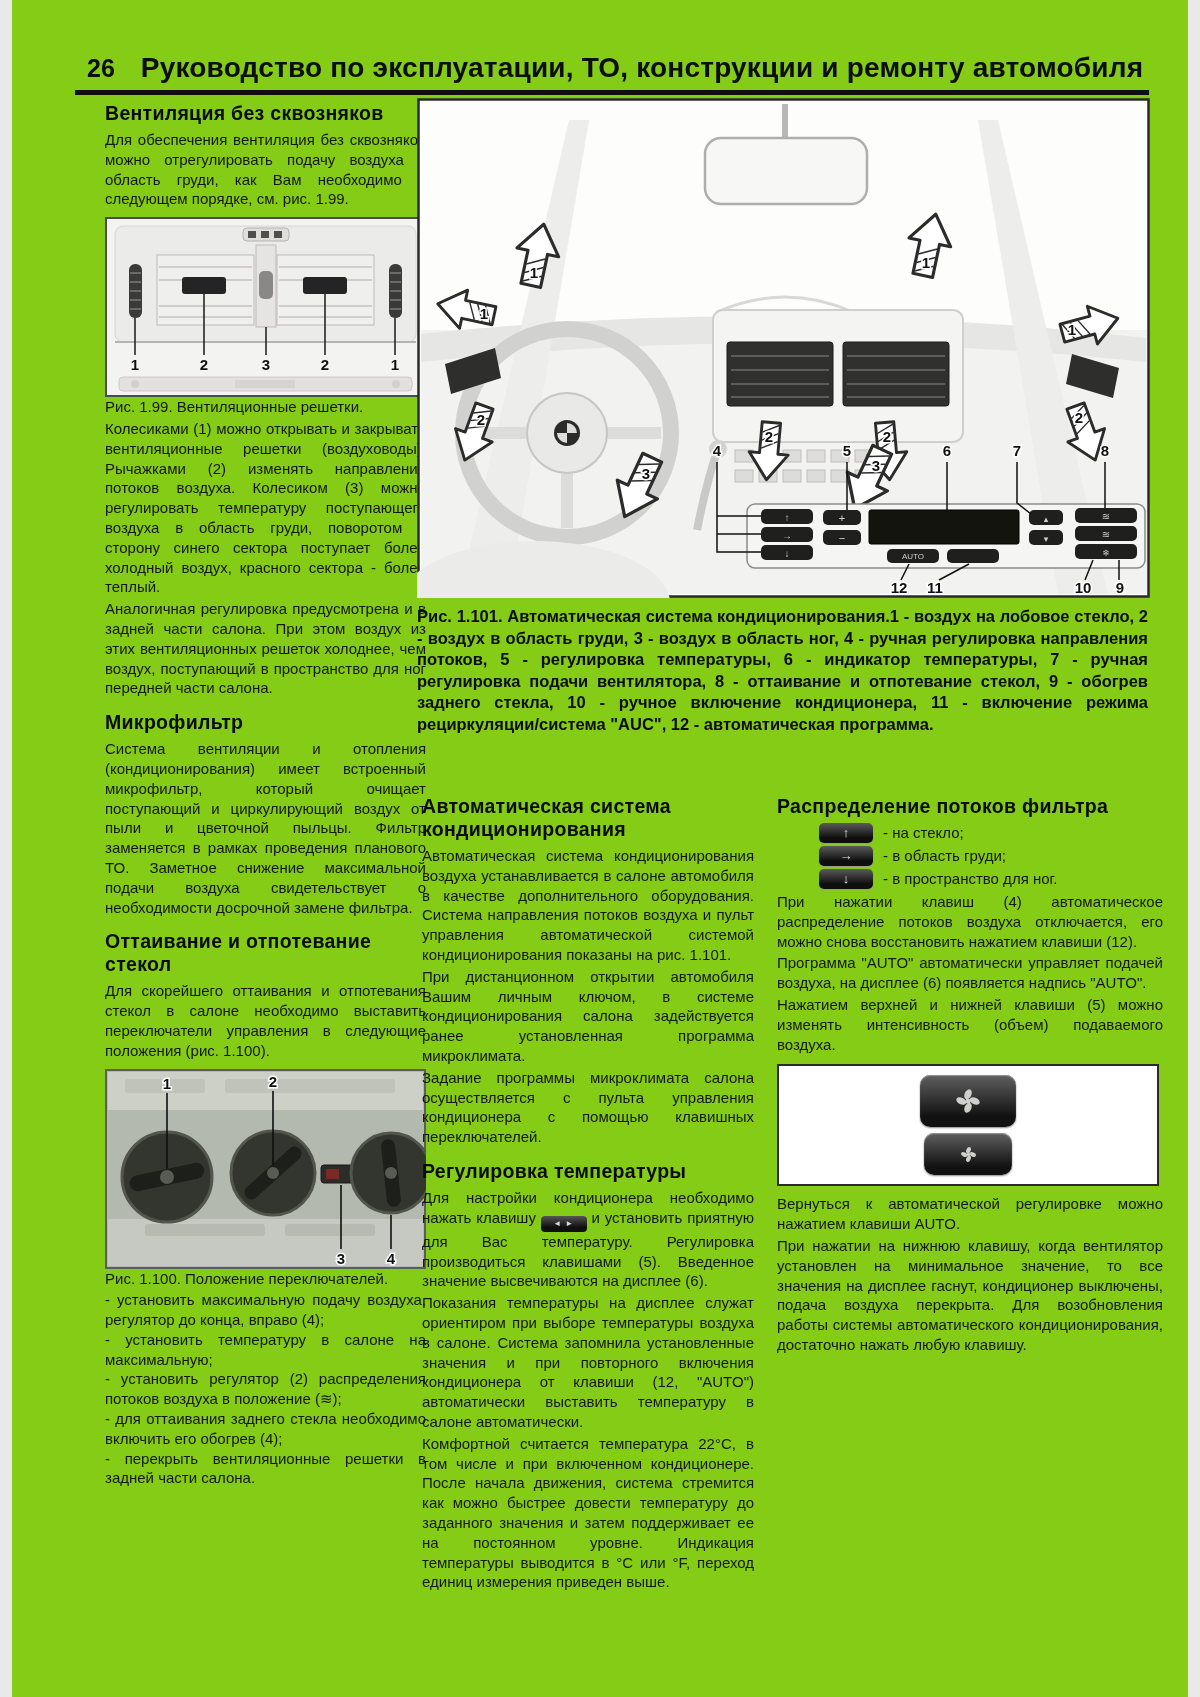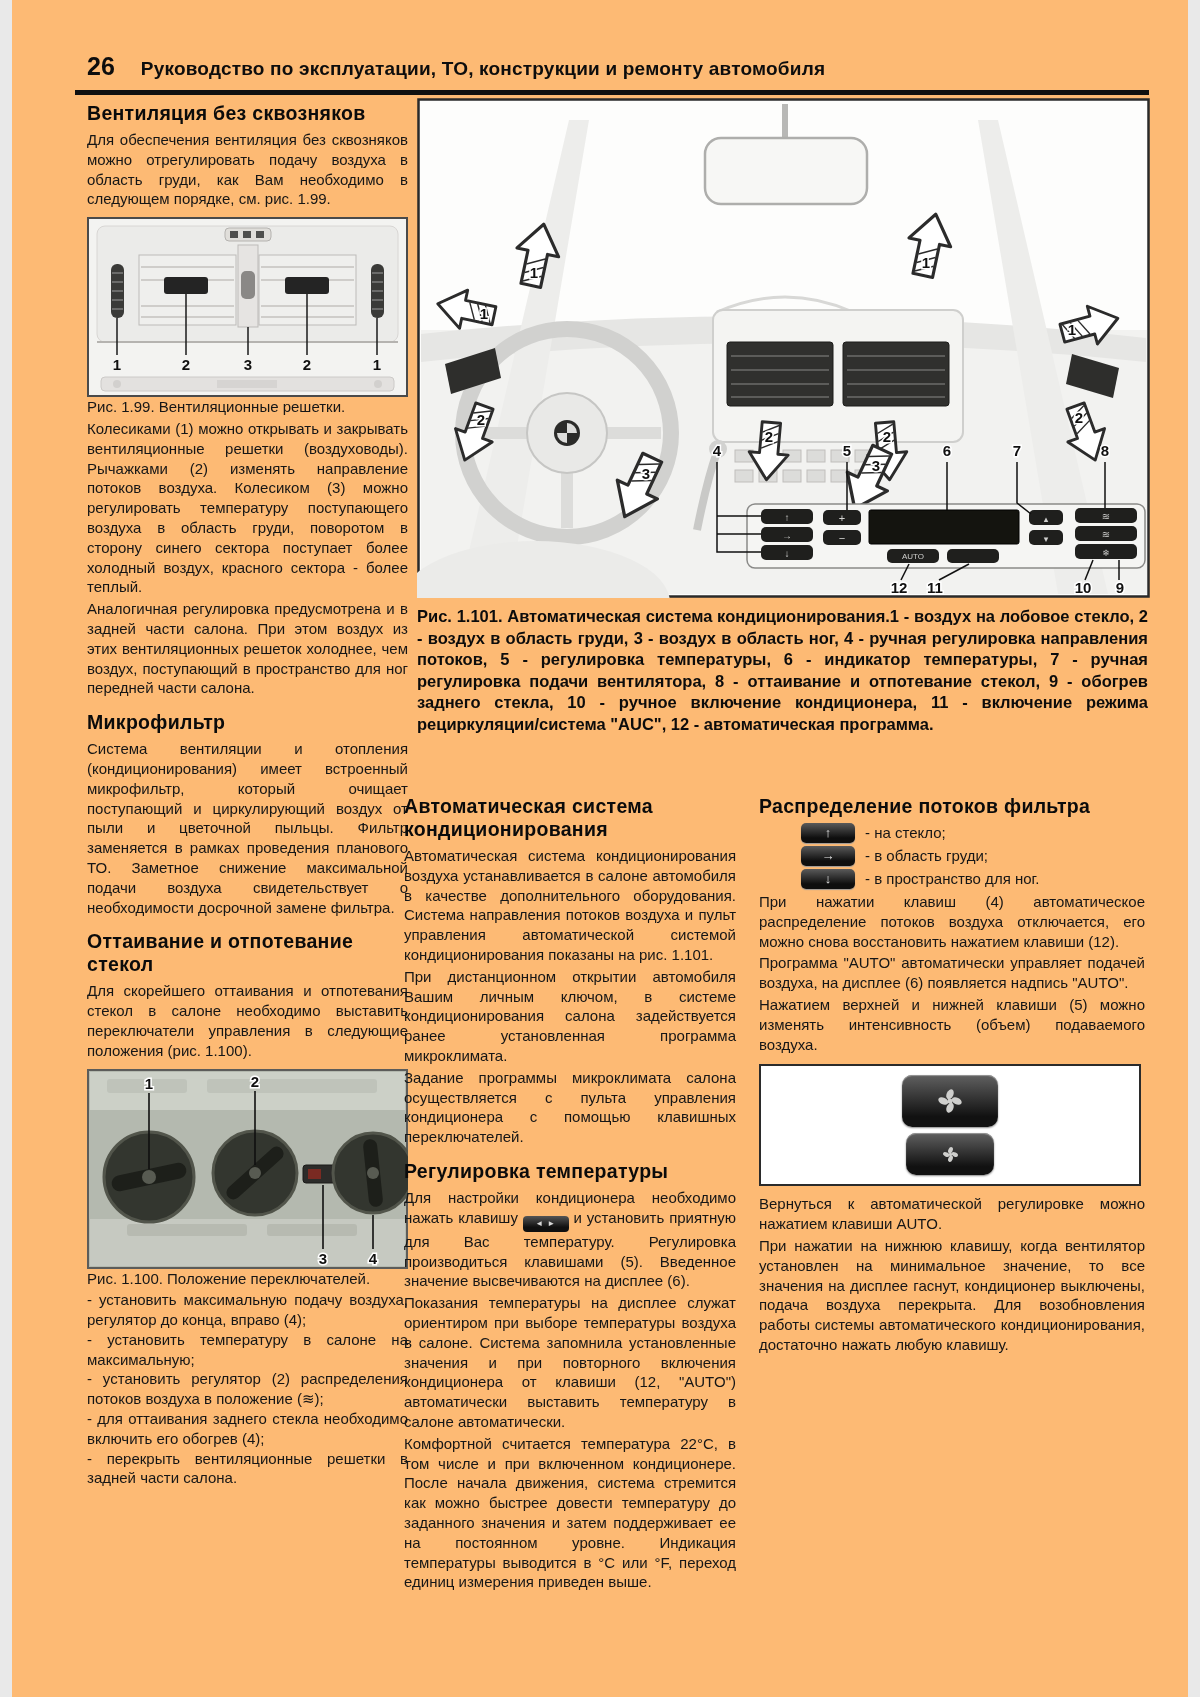--- a/index.html
+++ b/index.html
@@ -1,24 +1,24 @@
 <!DOCTYPE html>
 <html><head>
 <meta charset="utf-8">
 <style>
   html,body{margin:0;padding:0;background:#e9e9e9;}
-  .page{position:relative;width:1176px;height:1697px;background:#fdba74;margin:0 auto;
+  .page{position:relative;width:1176px;height:1697px;background:#84cc16;margin:0 auto;
         font-family:"Liberation Sans","DejaVu Sans",sans-serif;color:#161616;overflow:hidden;}
   
   .hdr{position:absolute;left:75px;top:52px;width:1060px;display:flex;align-items:baseline;gap:26px;}
   .pnum{font-size:25px;font-weight:bold;color:#0d0d0d;}
-  .ptitle{font-size:19px;font-weight:bold;letter-spacing:0.2px;color:#0d0d0d;}
+  .ptitle{font-size:28px;font-weight:bold;letter-spacing:0.2px;color:#0d0d0d;}
   .hdr-rule{position:absolute;left:63px;top:90px;width:1074px;height:5px;background:#101010;}
   
-  .col{position:absolute;top:100px;}
+  .col{position:absolute;top:100px;margin-left:18px;}
   .colL{left:75px;width:321px;}
   .colM{left:392px;top:793px;width:332px;}
   .colR{left:747px;top:793px;width:386px;}
   .col h2{font-size:19.5px;line-height:23px;font-weight:bold;letter-spacing:0.3px;margin:13px 0 5px;color:#0b0b0b;}
   .col h2.first{margin-top:2px;}
   .col p{font-size:15px;line-height:19.8px;text-align:justify;margin:0 0 2px;}
   .col p.bullet{margin:0;}
   .figcap{font-size:15px;line-height:20px;font-weight:normal;text-align:justify;margin:5px 0 7px;}
   figure{margin:8px 0 0;padding:0;}
   figure svg{display:block;}

